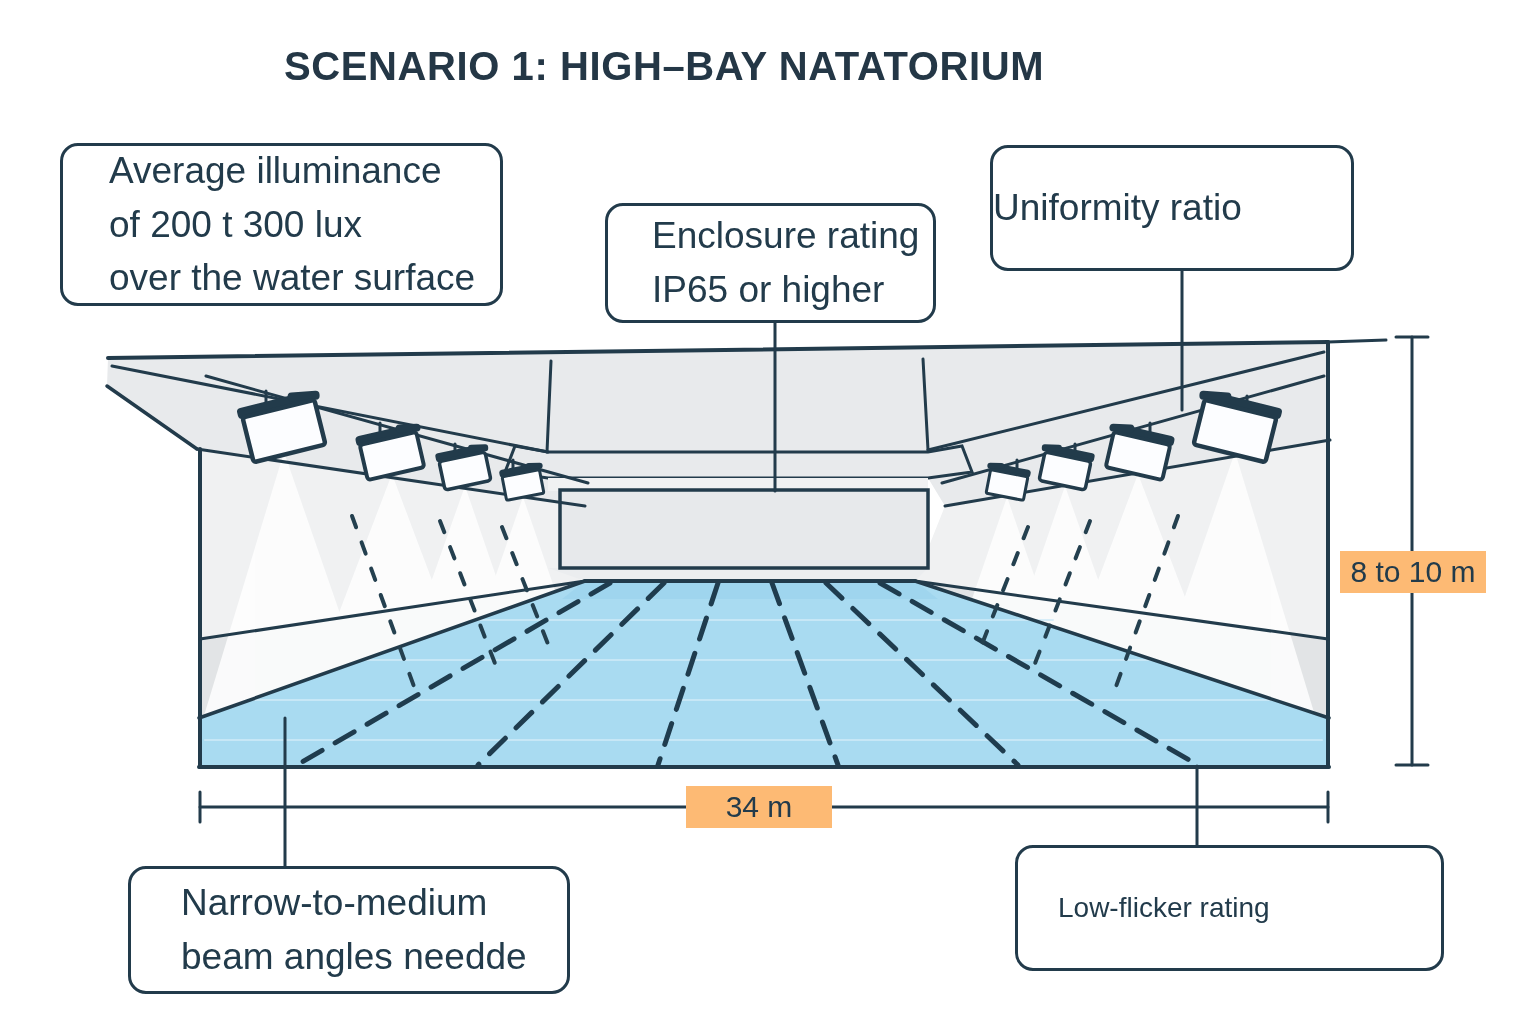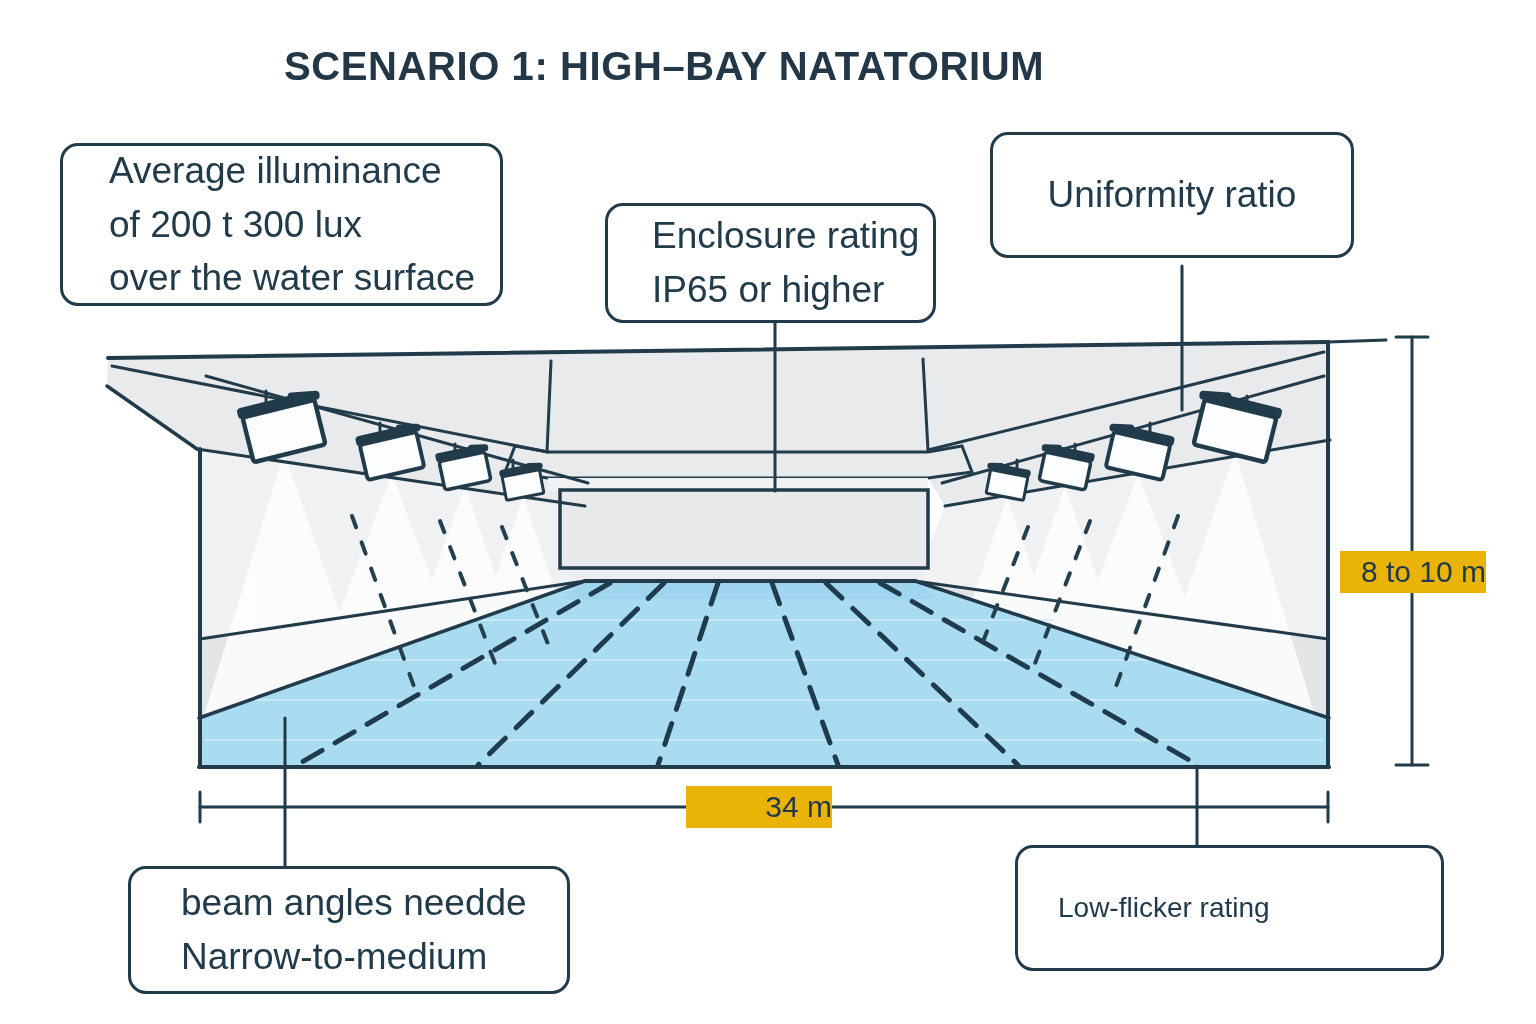--- a/index.html
+++ b/index.html
@@ -13,25 +13,25 @@
     font-size:40px;font-weight:700;letter-spacing:.6px;color:#243746;white-space:nowrap;
   }
   .callout{
     position:absolute;box-sizing:border-box;background:#fff;border:3px solid #223B4B;
     border-radius:18px;display:flex;flex-direction:column;justify-content:center;
     font-size:37px;line-height:1.45;color:#223B4B;
   }
   .callout .ln{white-space:nowrap;}
   .co-average{left:60px;top:143px;width:443px;height:163px;padding-left:46px;}
   .co-enclosure{left:605px;top:203px;width:331px;height:120px;padding-left:44px;}
-  .co-uniformity{left:990px;top:132px;width:364px;height:126px;text-align:center;gap:48px;}
+  .co-uniformity{left:990px;top:145px;width:364px;height:126px;gap:48px;}
   .co-beam{left:128px;top:866px;width:442px;height:128px;padding-left:50px;}
   .co-flicker{left:1015px;top:845px;width:429px;height:126px;padding-left:40px;font-size:28px;}
   .dim-label{
-    position:absolute;background:#eab308;text-align:right;font-size:30px;color:#223B4B;
+    position:absolute;background:#fdba74;text-align:center;font-size:30px;color:#223B4B;
     padding:4px 0;white-space:nowrap;
   }
   .dim-w{left:686px;top:786px;width:146px;}
   .dim-h{left:1340px;top:551px;width:146px;}
 </style>
 </head>
 <body>
 
 <div id="stage">
 
@@ -205,22 +205,22 @@
   <div class="callout co-enclosure">
     <div class="ln">Enclosure rating</div>
     <div class="ln">IP65 or higher</div>
   </div>
 
   <div class="callout co-uniformity">
     <div class="ln">Uniformity ratio</div>
   </div>
 
   <div class="callout co-beam">
+    <div class="ln">Narrow-to-medium</div>
     <div class="ln">beam angles needde</div>
-    <div class="ln">Narrow-to-medium</div>
   </div>
 
   <div class="callout co-flicker">
     <div class="ln">Low-flicker rating</div>
   </div>
 
   <div class="dim-label dim-w">34 m</div>
   <div class="dim-label dim-h">8 to 10 m</div>
 
 </div>

